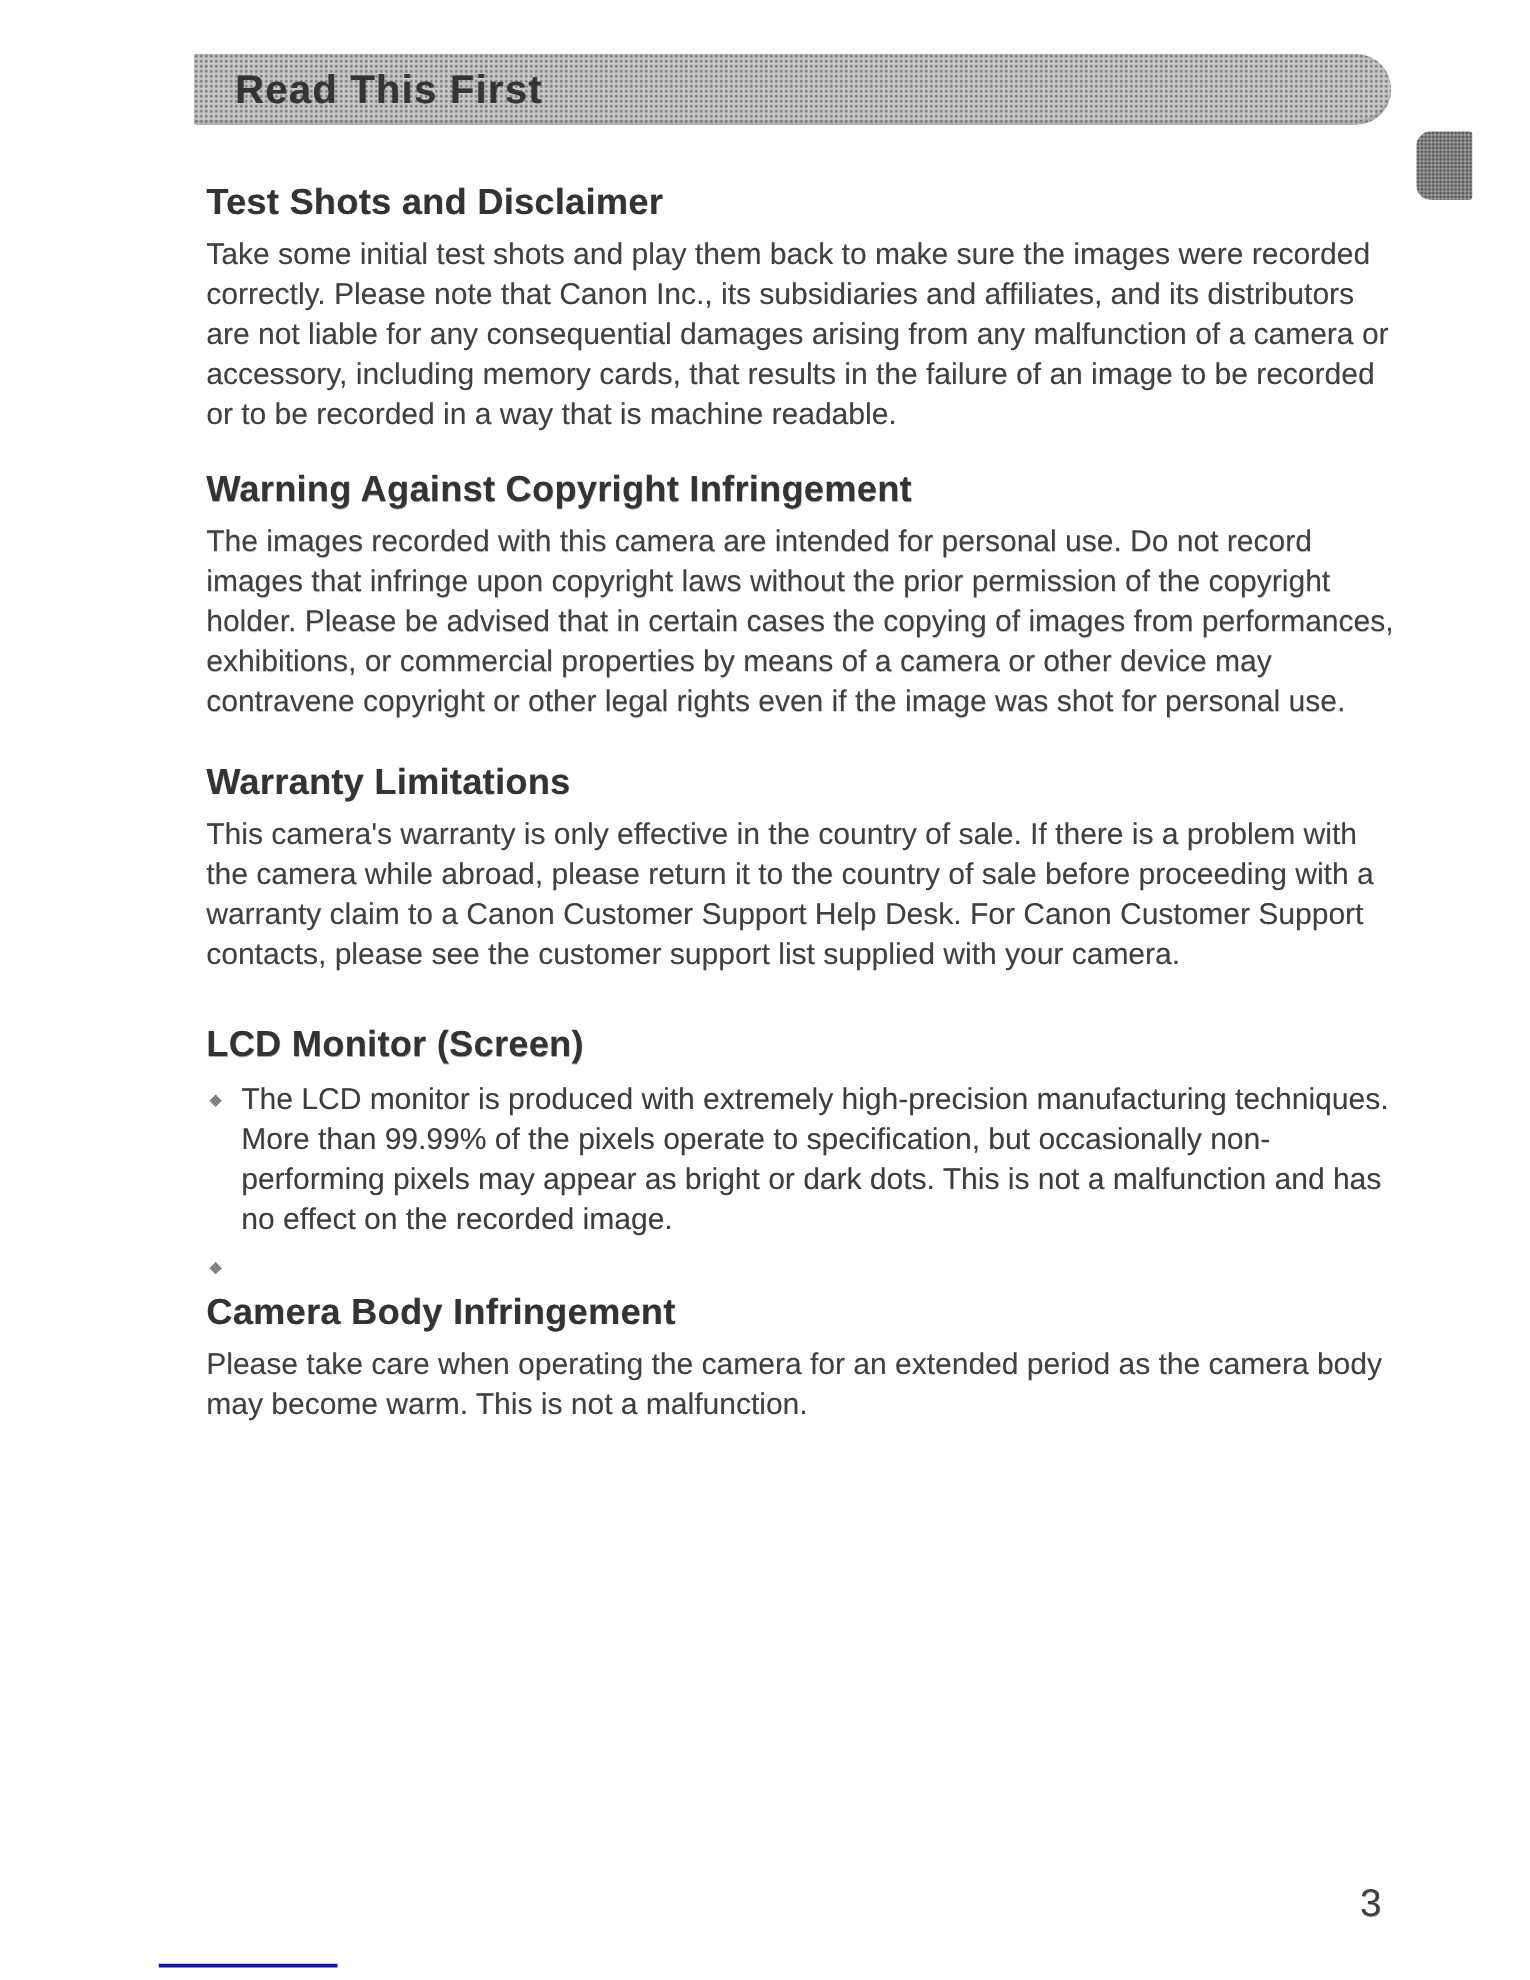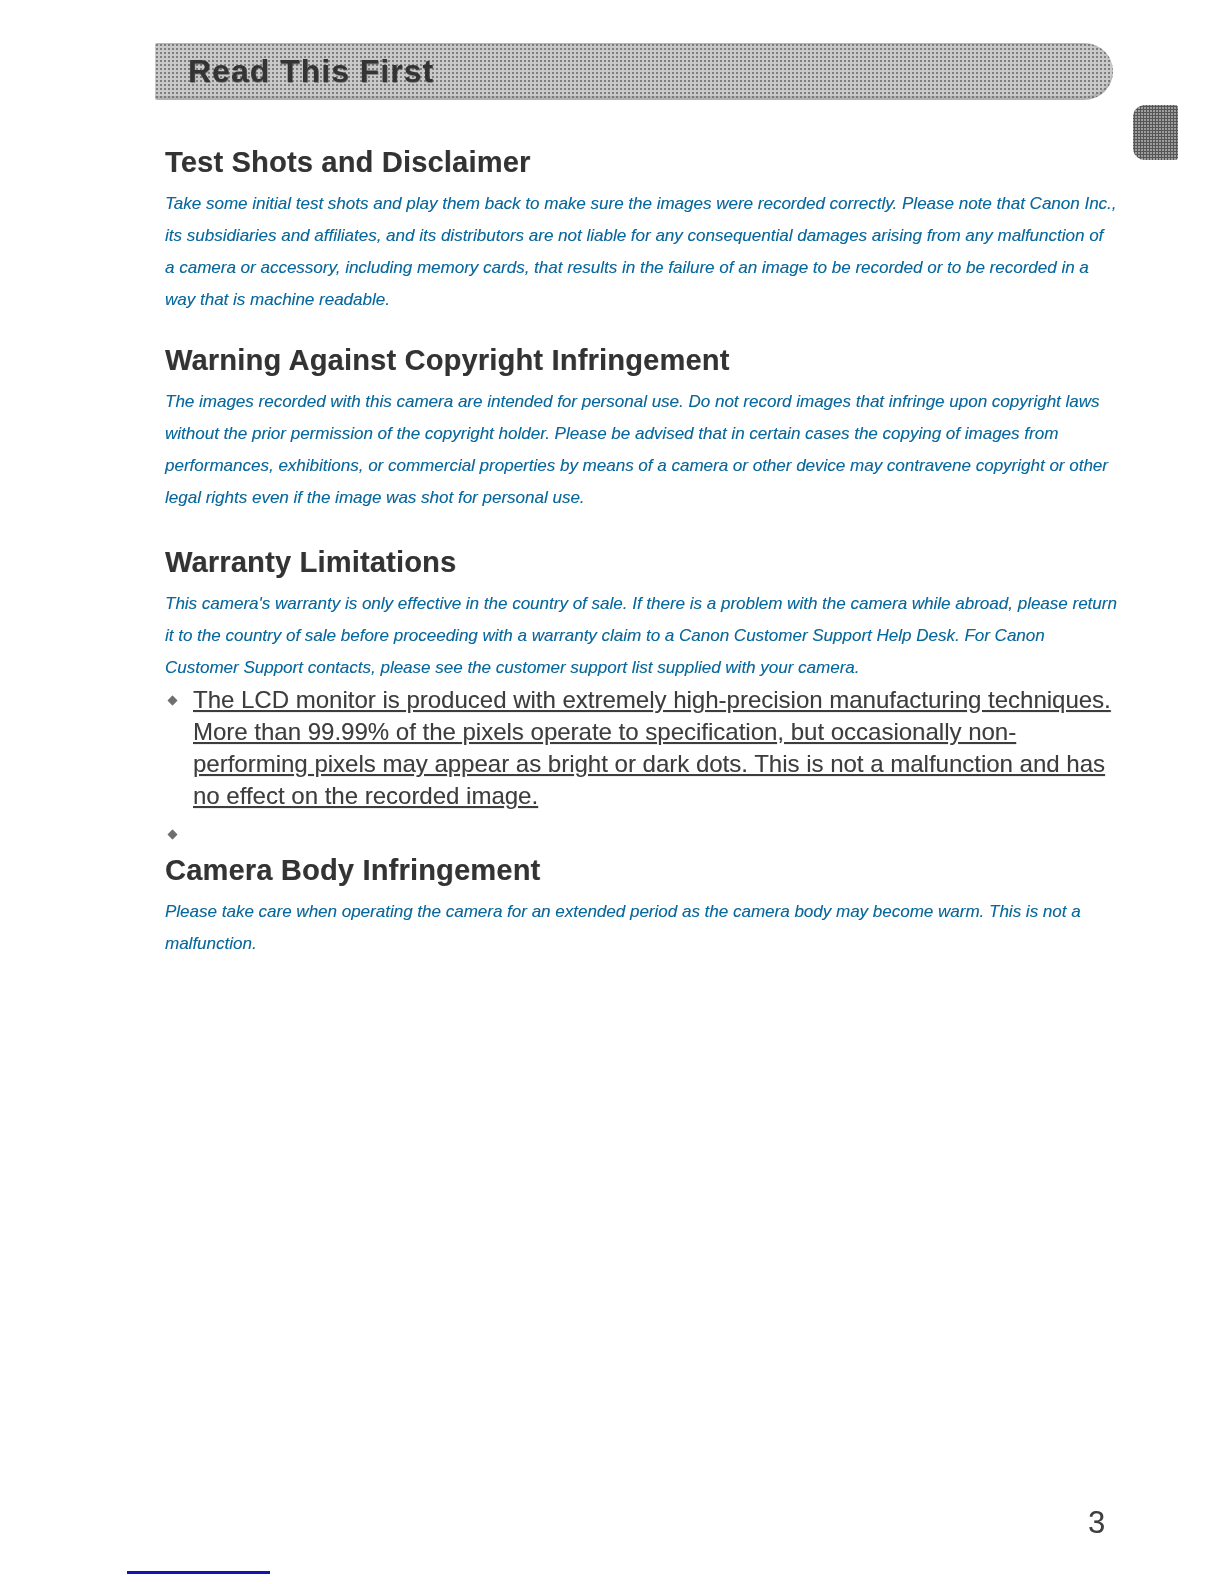--- a/index.html
+++ b/index.html
@@ -69,31 +69,29 @@
     letter-spacing: 0.2px;
     text-shadow: 0.4px 0.4px 0 rgba(70,70,70,0.45);
   }
   .h-1 { margin-top: 44px; }
   .h-2 { margin-top: 26px; }
   .h-3 { margin-top: 30px; }
   .h-4 { margin-top: 38px; }
   .h-5 { margin-top: 40px; }
   .section-body {
     margin: 8px 0 0 0;
-    font-size: 17px;
+    font-size: 24px;
     line-height: 32px;
-    color: #0369a1;
+    color: #404040;
     text-shadow: 0.3px 0.3px 0 rgba(90,90,90,0.35);
-    font-style: italic;
   }
   .bullet-list {
     list-style: none;
-    margin: 0 0 0 0;
+    margin: 10px 0 0 0;
     padding: 0;
-    text-decoration: underline;
   }
   .bullet-item {
     position: relative;
     padding-left: 28px;
     margin-bottom: 6px;
     font-size: 24px;
     line-height: 32px;
     color: #3d3d3d;
     text-shadow: 0.3px 0.3px 0 rgba(90,90,90,0.35);
   }
@@ -146,20 +144,21 @@
       <h2 class="section-heading h-2">Warning Against Copyright Infringement</h2>
       <p class="section-body">The images recorded with this camera are intended for personal use. Do not record images that infringe upon copyright laws without the prior permission of the copyright holder. Please be advised that in certain cases the copying of images from performances, exhibitions, or commercial properties by means of a camera or other device may contravene copyright or other legal rights even if the image was shot for personal use.</p>
     </section>
 
     <section>
       <h2 class="section-heading h-3">Warranty Limitations</h2>
       <p class="section-body">This camera's warranty is only effective in the country of sale. If there is a problem with the camera while abroad, please return it to the country of sale before proceeding with a warranty claim to a Canon Customer Support Help Desk. For Canon Customer Support contacts, please see the customer support list supplied with your camera.</p>
     </section>
 
     <section>
+      <h2 class="section-heading h-4">LCD Monitor (Screen)</h2>
       <ul class="bullet-list">
         <li class="bullet-item">
           <span class="bullet-icon"></span>
           <span>The LCD monitor is produced with extremely high-precision manufacturing techniques. More than 99.99% of the pixels operate to specification, but occasionally non-performing pixels may appear as bright or dark dots. This is not a malfunction and has no effect on the recorded image.</span>
         </li>
         <li class="bullet-item">
           <span class="bullet-icon"></span>
         </li>
       </ul>
     </section>

